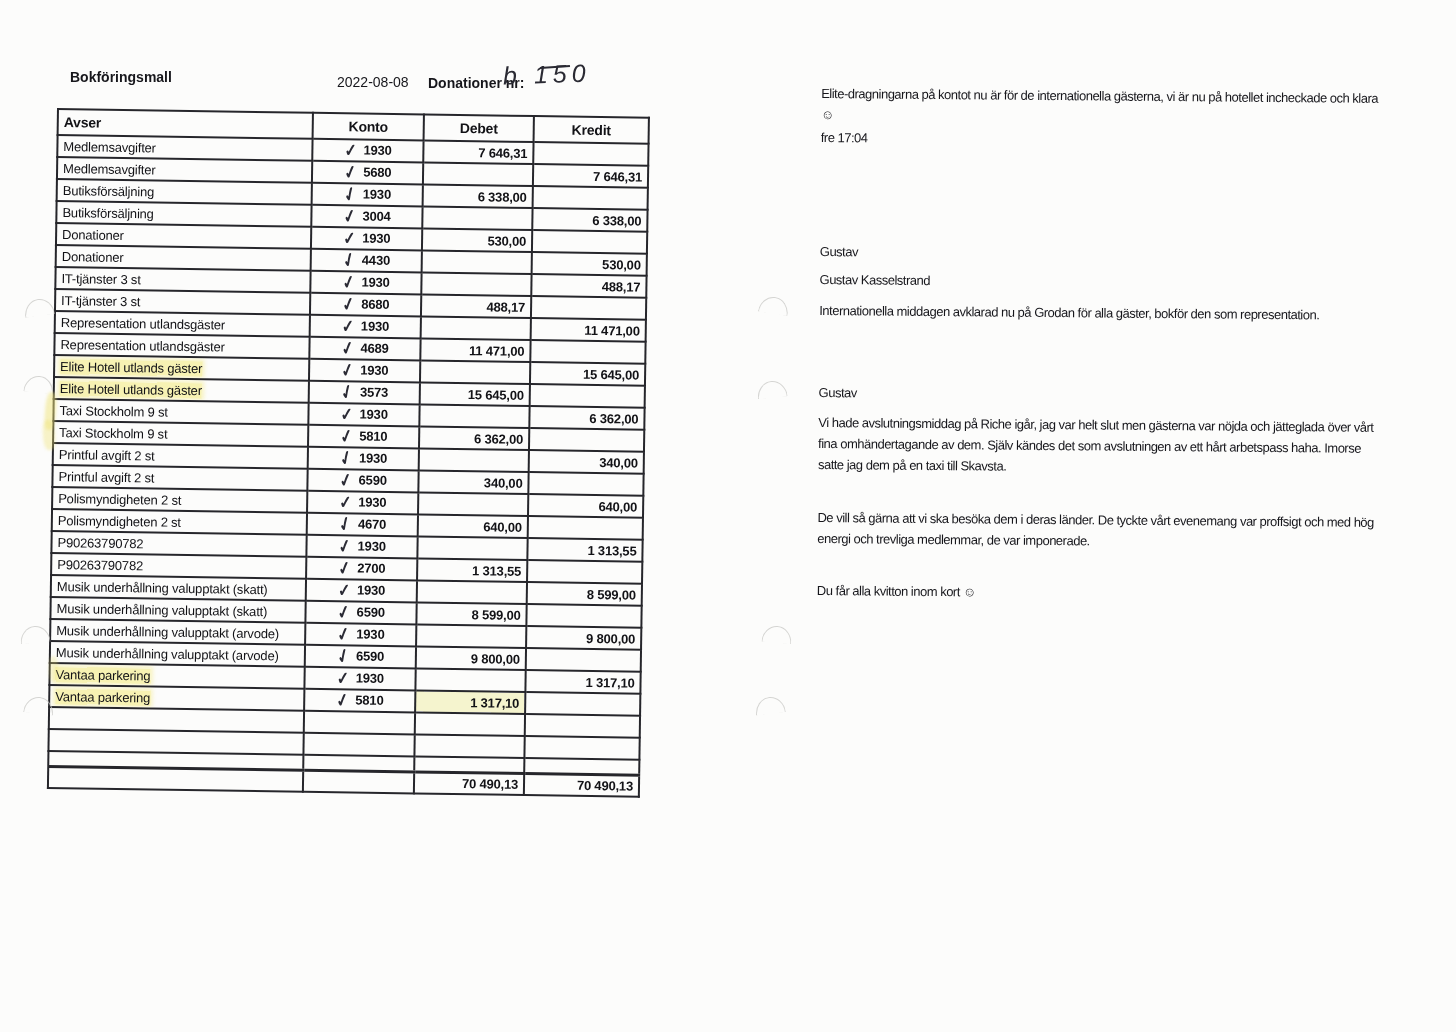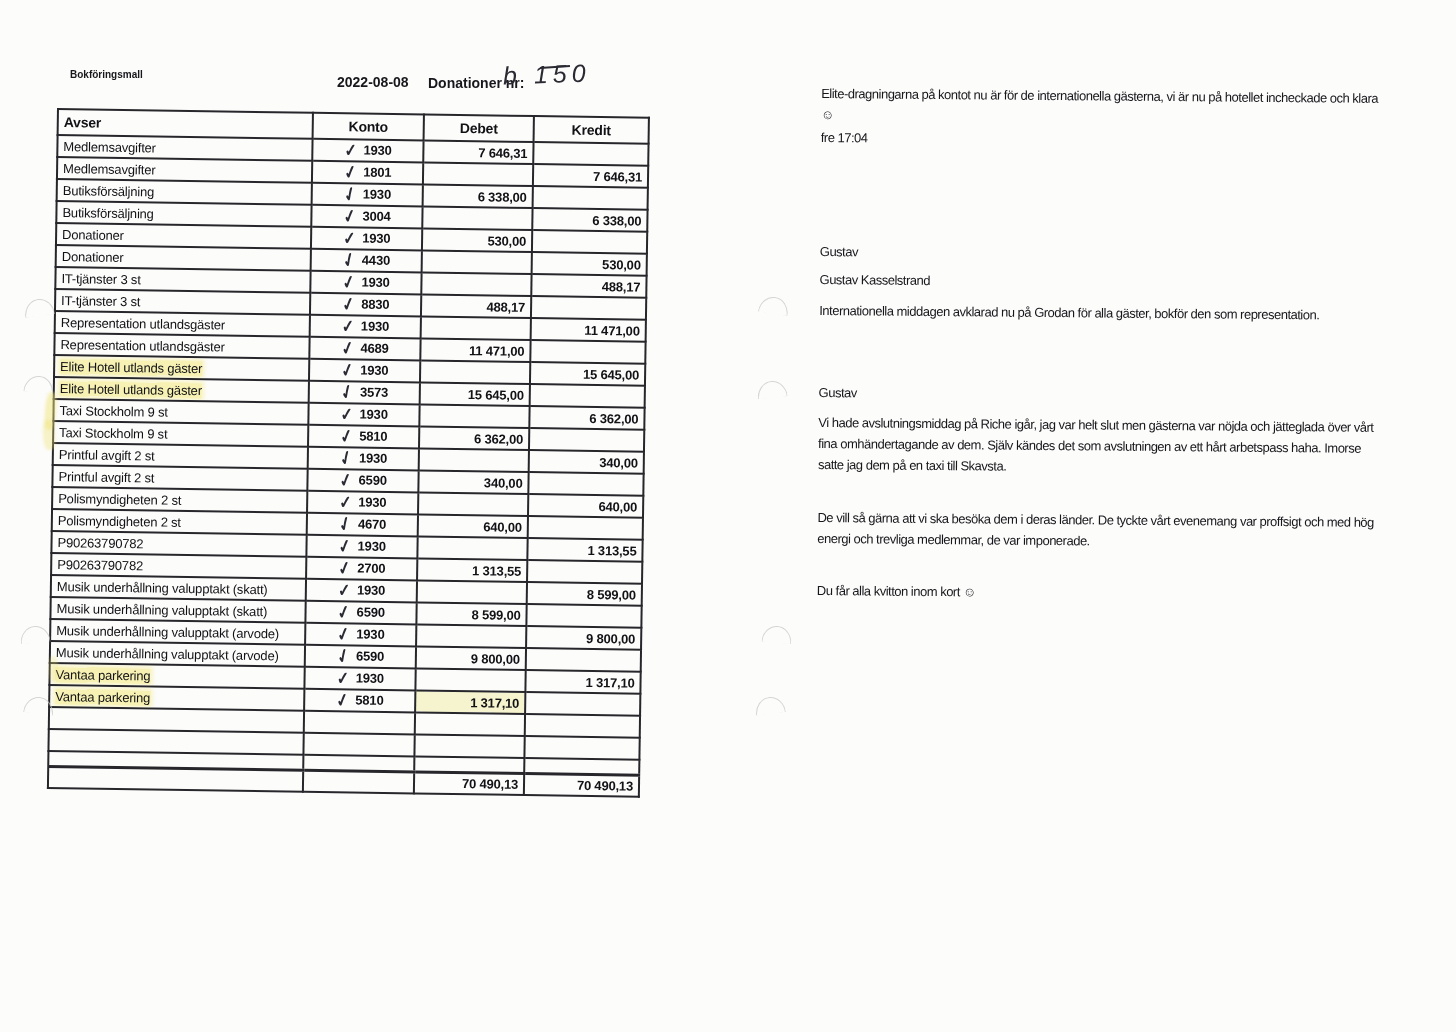--- a/index.html
+++ b/index.html
@@ -6,22 +6,22 @@
   html,body { width:1456px; height:1032px; overflow:hidden; }
   body {
     background:#fcfcfb;
     font-family:"Liberation Sans", sans-serif;
     color:#1b1b20;
     position:relative;
   }
   .page { position:absolute; inset:0; }
 
   
-  .doc-title { position:absolute; left:70px; top:69px; font-size:10px; font-weight:600; color:#17171c; }
-  .doc-date  { position:absolute; left:337px; top:74px; font-size:14px; font-weight:700; color:#17171c; }
+  .doc-title { position:absolute; left:70px; top:69px; font-size:14px; font-weight:600; color:#17171c; }
+  .doc-date  { position:absolute; left:337px; top:74px; font-size:14px; font-weight:400; color:#17171c; }
   .verifikat-label { position:absolute; left:428px; top:75px; font-size:14px; font-weight:600; color:#17171c; }
   .handwritten {
     position:absolute; left:503px; top:60px;
     font-size:25px; font-style:italic; letter-spacing:5px;
     color:#2a2a33; transform:rotate(-2deg);
   }
   .hw-overline {
     position:absolute; left:540px; top:66px; width:30px; height:0;
     border-top:2px solid #2a2a33; transform:rotate(-4deg);
   }
@@ -110,21 +110,21 @@
       </thead>
       <tbody>
           <tr>
             <td class="c-avser"><span>Medlemsavgifter</span></td>
             <td class="c-konto"><span class="check">✓</span><span class="konto-num">1930</span></td>
             <td class="c-debet">7 646,31</td>
             <td class="c-kredit"></td>
           </tr>
           <tr>
             <td class="c-avser"><span>Medlemsavgifter</span></td>
-            <td class="c-konto"><span class="check">✓</span><span class="konto-num">1801</span></td>
+            <td class="c-konto"><span class="check">✓</span><span class="konto-num">5680</span></td>
             <td class="c-debet"></td>
             <td class="c-kredit">7 646,31</td>
           </tr>
           <tr>
             <td class="c-avser"><span>Butiksförsäljning</span></td>
             <td class="c-konto"><span class="check">✓</span><span class="konto-num">1930</span></td>
             <td class="c-debet">6 338,00</td>
             <td class="c-kredit"></td>
           </tr>
           <tr>
@@ -146,21 +146,21 @@
             <td class="c-kredit">530,00</td>
           </tr>
           <tr>
             <td class="c-avser"><span>IT-tjänster 3 st</span></td>
             <td class="c-konto"><span class="check">✓</span><span class="konto-num">1930</span></td>
             <td class="c-debet"></td>
             <td class="c-kredit">488,17</td>
           </tr>
           <tr>
             <td class="c-avser"><span>IT-tjänster 3 st</span></td>
-            <td class="c-konto"><span class="check">✓</span><span class="konto-num">8830</span></td>
+            <td class="c-konto"><span class="check">✓</span><span class="konto-num">8680</span></td>
             <td class="c-debet">488,17</td>
             <td class="c-kredit"></td>
           </tr>
           <tr>
             <td class="c-avser"><span>Representation utlandsgäster</span></td>
             <td class="c-konto"><span class="check">✓</span><span class="konto-num">1930</span></td>
             <td class="c-debet"></td>
             <td class="c-kredit">11 471,00</td>
           </tr>
           <tr>

